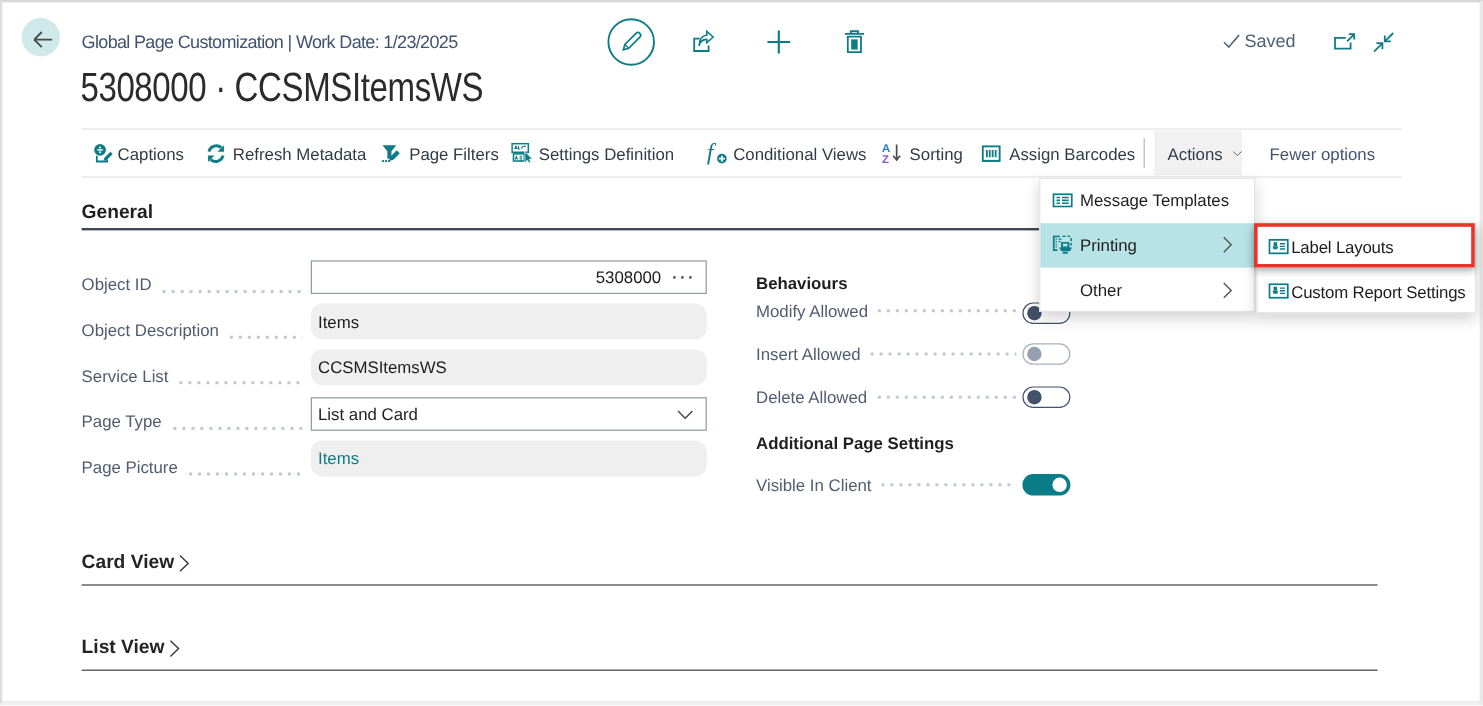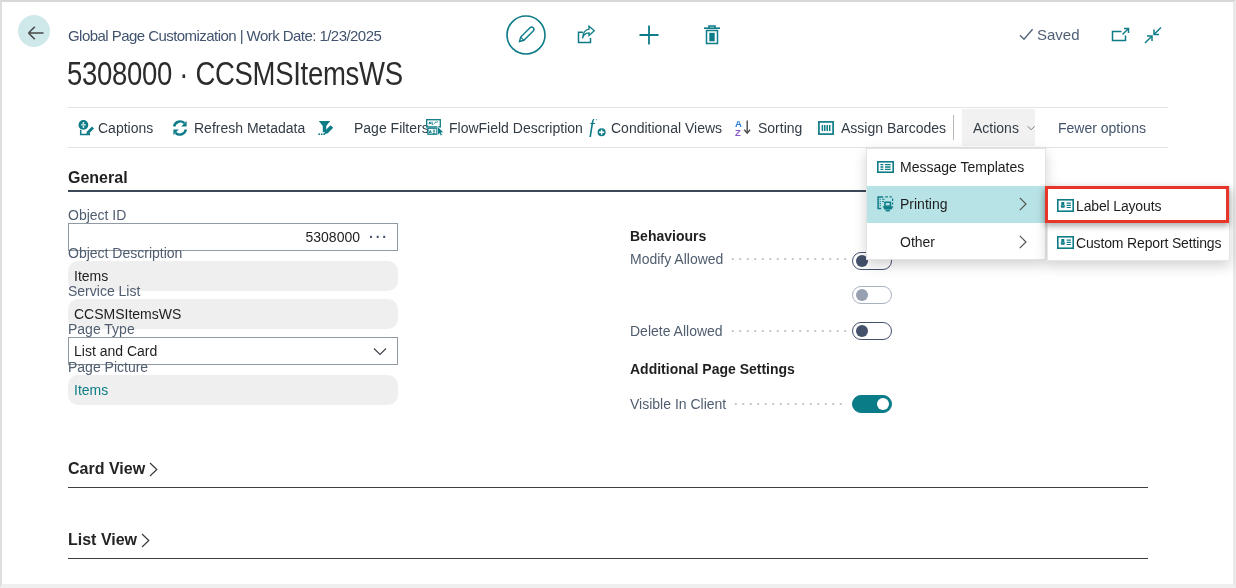--- a/index.html
+++ b/index.html
@@ -19,21 +19,21 @@
 
 #abar { left:66px; top:105px; width:1100px; height:41px; border-top:1px solid #e3e3e3; border-bottom:1px solid #e3e3e3; }
 .aitem { position:absolute; top:0; height:39px; display:flex; align-items:center; font-size:14px; color:#323b45; white-space:nowrap; }
 .aitem svg { flex:none; }
 #divider { left:885px; top:7px; width:1px; height:25px; background:#b9b9b9; position:absolute; }
 #actionsbox { left:894px; top:1px; width:73px; height:37px; background:#f1f1f1; position:absolute; display:flex; align-items:center; padding-left:11px; font-size:14px; color:#323b45; }
 #fewer { left:990px; top:0px; height:39px; position:absolute; display:flex; align-items:center; font-size:14px; color:#44546d; }
 
 #genhead { left:66px; top:167px; font-size:16px; font-weight:bold; color:#1f1f1f; }
 #genline { left:66px; top:187.5px; width:1082px; height:2px; background:#3c4858; }
-.frow { position:absolute; left:66px; width:521px; height:38px; display:flex; align-items:flex-start;flex-direction:column; }
+.frow { position:absolute; left:66px; width:521px; height:38px; display:flex; align-items:flex-end; }
 .flabel { font-size:14px; color:#4f5d6f; white-space:nowrap; padding-right:7px; flex:none; }
 .leader { flex:1; height:4px; margin-right:7px;
   background-image:radial-gradient(circle, #c0c6cc 1.15px, rgba(0,0,0,0) 1.4px);
   background-size:7.5px 4px; background-position:0 center; background-repeat:repeat-x; }
 .fbox { flex:none; width:330px; height:30px; display:flex; align-items:center; font-size:14px; }
 .grey { background:#efefef; color:#1d1d1d; padding-left:6px;border-radius:10px; }
 .winput { background:#fff; border:1px solid #909aa3; height:28px; color:#1d1d1d; }
 
 .rrow { position:absolute; left:628px; width:224px; height:36px; display:flex; align-items:center; }
 .rrow .flabel { padding-right:6px; }
@@ -131,39 +131,39 @@
     </div>
     <div class="aitem" style="left:104px; gap:6px;">
       <svg width="16" height="16" viewBox="0 0 16 16" fill="none">
         <path d="M2.1 6.4 A6.3 6.3 0 0 1 12.4 3.0" stroke="#0e7c87" stroke-width="2.4"></path>
         <path d="M14.6 1.0 L14.6 6.5 L9.2 6.5 Z" fill="#0e7c87"></path>
         <path d="M13.9 9.6 A6.3 6.3 0 0 1 3.6 13.0" stroke="#0e7c87" stroke-width="2.4"></path>
         <path d="M1.4 15.0 L1.4 9.5 L6.8 9.5 Z" fill="#0e7c87"></path>
       </svg>
       <span>Refresh Metadata</span>
     </div>
-    <div class="aitem" style="left:250px; gap:20px;">
+    <div class="aitem" style="left:250px; gap:7px;">
       <svg width="16" height="16" viewBox="0 0 16 16" fill="#0e7c87">
         <path d="M0.8 1.0 H12.2 L8.2 6.0 V12.2 H4.8 V6.0 Z"></path>
         <path d="M6.2 14.2 l1-3.6 5.4-5.4 2.6 2.6 -5.4 5.4 z"></path>
         <rect x="0.4" y="13.4" width="1.6" height="1.6"></rect>
         <rect x="2.9" y="13.4" width="1.6" height="1.6"></rect>
         <rect x="5.4" y="13.4" width="1.6" height="1.6"></rect>
       </svg>
       <span>Page Filters</span>
     </div>
     <div class="aitem" style="left:358px; gap:5px;">
       <svg width="18" height="17" viewBox="0 0 18 17" fill="none">
         <rect x="0.7" y="0.7" width="13.6" height="7.2" stroke="#0e7c87" stroke-width="1.3"></rect>
         <path d="M2.9 5.2 l1-2.4 1 2.4 M3.2 4.4 h1.4 M6 2.6 v2.6 h1.5 M8.6 4.6 l1.3-2 M10.4 3.2 q0.9-0.9 1.6 0.2" stroke="#0e7c87" stroke-width="0.95"></path>
         <rect x="1.9" y="9.2" width="9" height="6" stroke="#0e7c87" stroke-width="1.3"></rect>
         <path d="M3.3 14 l1-2.6 1 2.6 M3.6 13.1 h1.5 M6.9 11.2 h2.2 M6.9 12.8 h2.2 M6.9 14.4 h2.2" stroke="#0e7c87" stroke-width="0.95"></path>
         <path d="M11.4 7.2 V16.6 L13.5 14.5 L14.8 16.9 L16.4 16 L15.1 13.7 L17.7 13.4 Z" fill="#0e7c87" stroke="#fff" stroke-width="0.6"></path>
       </svg>
-      <span>FlowField Description</span>
+      <span>Settings Definition</span>
     </div>
     <div class="aitem" style="left:521px; gap:4px;">
       <svg width="18" height="18" viewBox="0 0 18 18" fill="none">
         <text x="0" y="14" font-family="Liberation Serif, serif" font-style="italic" font-size="20" fill="#0e7c87">f</text>
         <circle cx="12.6" cy="13.2" r="4" fill="#0e7c87"></circle>
         <path d="M10.1 13.2 h5 M12.6 10.7 v5" stroke="#fff" stroke-width="1.4"></path>
       </svg>
       <span>Conditional Views</span>
     </div>
     <div class="aitem" style="left:667px; gap:6px;">
@@ -224,20 +224,24 @@
       <div class="leader"></div>
     <div class="fbox grey" style="color:#0e7c87;">Items</div>
   </div>
 
   <div class="rhead" style="top:226px;">Behaviours</div>
   <div class="rrow" style="top:239px;">
       <div class="flabel">Modify Allowed</div>
       <div class="leader"></div>
     </div>
   <div class="toggle toff" style="top:250px;"></div>
+  <div class="rrow" style="top:275px;">
+      <div class="flabel">Insert Allowed</div>
+      <div class="leader"></div>
+    </div>
   <div class="toggle tdis" style="top:284px;"></div>
   <div class="rrow" style="top:311px;">
       <div class="flabel">Delete Allowed</div>
       <div class="leader"></div>
     </div>
   <div class="toggle toff" style="top:320px;"></div>
   <div class="rhead" style="top:359px;">Additional Page Settings</div>
   <div class="rrow" style="top:384px;">
       <div class="flabel">Visible In Client</div>
       <div class="leader"></div>

